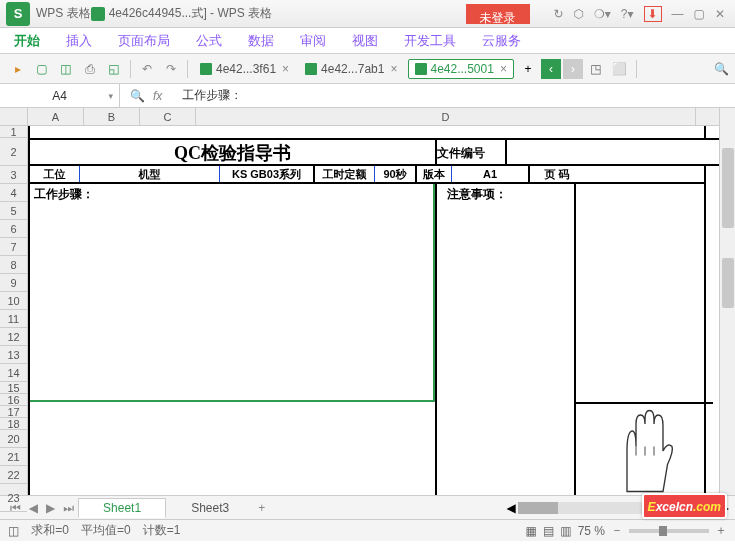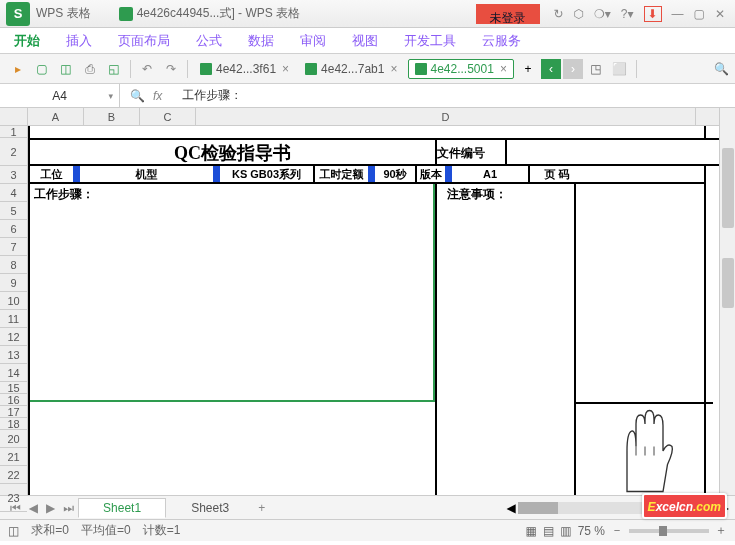--- a/index.html
+++ b/index.html
@@ -1,22 +1,22 @@
 <!DOCTYPE html>
 <html><head>
 <meta charset="utf-8">
 <style>
 *{margin:0;padding:0;box-sizing:border-box;font-family:"Microsoft YaHei",SimSun,Arial,sans-serif;font-size:12px}
 body{width:735px;height:545px;background:#fff;overflow:hidden;position:relative}
 .title-bar{height:28px;background:linear-gradient(#f8f8f8,#ececec);display:flex;align-items:center;border-bottom:1px solid #ccc}
 .app-icon{width:24px;height:24px;background:#2e9b4f;border-radius:3px;margin:0 6px;display:flex;align-items:center;justify-content:center;color:#fff;font-weight:bold;font-size:13px}
-.app-name{color:#666;font-size:12px;margin-right:28px}
+.app-name{color:#666;font-size:12px;margin-right:0}
 .doc-icon{width:14px;height:14px;background:#2e9b4f;border-radius:2px;margin-right:4px;display:inline-block}
 .doc-title{color:#666;font-size:12px}
-.login-btn{background:#e84e40;color:#0f172a;padding:0 14px;height:20px;line-height:28px;margin-left:auto;margin-right:14px;font-size:12px}
+.login-btn{background:#e84e40;color:#ffffff;padding:0 14px;height:20px;line-height:28px;margin-left:auto;margin-right:24px;font-size:12px}
 .title-ctrl{display:flex;align-items:center;gap:10px;padding-right:10px;color:#888}
 .title-ctrl span{cursor:default}
 .menu-bar{height:26px;background:#fff;display:flex;align-items:center;padding-left:14px;gap:26px;border-bottom:1px solid #d0d0d0}
 .menu-item{color:#8b5cf6;font-size:13px}
 .menu-item.active{color:#1a9c47;font-weight:bold}
 .toolbar{height:30px;background:#f4f4f4;display:flex;align-items:center;padding:0 6px;border-bottom:1px solid #d0d0d0}
 .tb-btn{width:20px;height:20px;margin:0 2px;display:flex;align-items:center;justify-content:center}
 .tb-sep{width:1px;height:18px;background:#ccc;margin:0 4px}
 .file-tab{display:flex;align-items:center;padding:2px 6px;margin:0 2px;color:#555;gap:4px}
 .file-tab.active{background:#fff;border:1px solid #2e9b4f;border-radius:2px;color:#2e9b4f}
@@ -37,21 +37,21 @@
 .row-h.short{height:12px;line-height:12px}
 .grid{flex:1;position:relative;overflow:hidden}
 .col-headers{height:18px;display:flex;background:#eee;border-bottom:1px solid #ccc}
 .col-h{border-right:1px solid #ccc;text-align:center;color:#555;font-size:11px;line-height:18px}
 .sheet-content{position:relative;background:#fff}
 .doc-title-row{height:28px;display:flex;border:2px solid #000}
 .dt-main{flex:0 0 405px;text-align:center;font-size:18px;font-weight:bold;line-height:26px;font-family:SimSun}
 .dt-fn{flex:0 0 70px;border-left:2px solid #000;text-align:left;font-size:12px;font-weight:bold;line-height:26px}
 .dt-rest{flex:1;border-left:2px solid #000}
 .header-row{height:18px;display:flex;border-left:2px solid #000;border-right:2px solid #000;border-bottom:2px solid #000}
-.hc{border-right:7px solid #1d4ed8;text-align:center;font-size:11px;font-weight:bold;line-height:16px}
+.hc{border-right:1px solid #1d4ed8;text-align:center;font-size:11px;font-weight:bold;line-height:16px}
 .hc.thick{border-right:2px solid #000}
 .body-row{display:flex;border-left:2px solid #000;border-right:2px solid #000}
 .work-steps{flex:0 0 405px;padding:2px 4px;font-size:12px;font-weight:bold}
 .notes{flex:0 0 139px;border-left:2px solid #000;padding:2px 10px;font-size:12px;font-weight:bold}
 .img-cell{flex:0 0 139px;border-left:2px solid #000;border-top:2px solid #000;display:flex;align-items:center;justify-content:center;padding:4px}
 .hand-svg{width:80px;height:90px}
 .vscroll{width:16px;background:#f0f0f0;border-left:1px solid #ccc;position:relative}
 .vs-thumb{position:absolute;top:40px;left:2px;width:12px;height:80px;background:#c8c8c8;border-radius:2px}
 .vs-thumb2{position:absolute;top:150px;left:2px;width:12px;height:50px;background:#c8c8c8;border-radius:2px}
 .sheet-tabs{height:24px;background:#f4f4f4;display:flex;align-items:center;border-top:1px solid #ccc;padding:0 6px}

